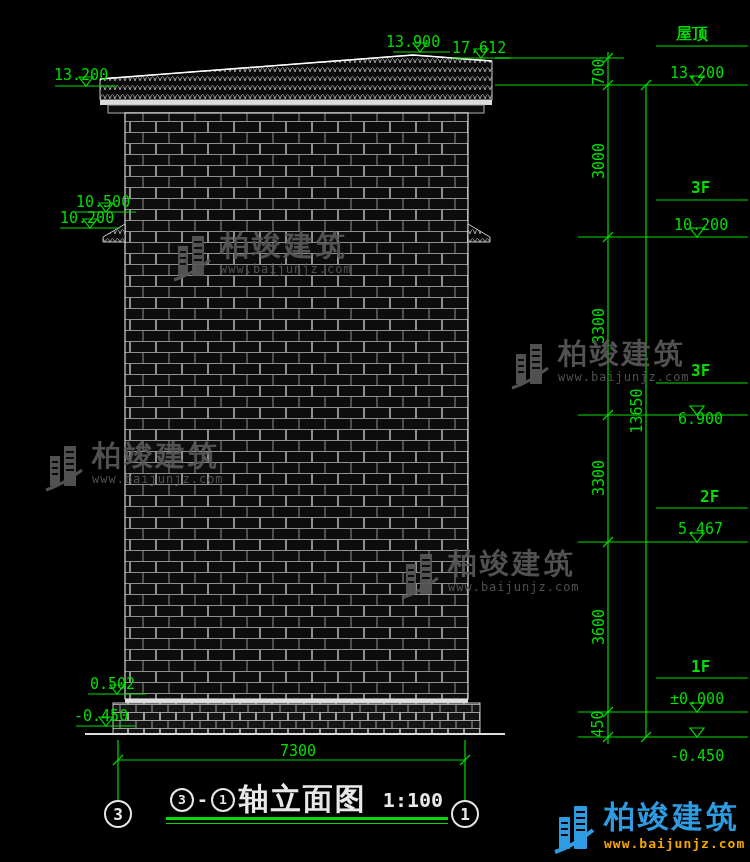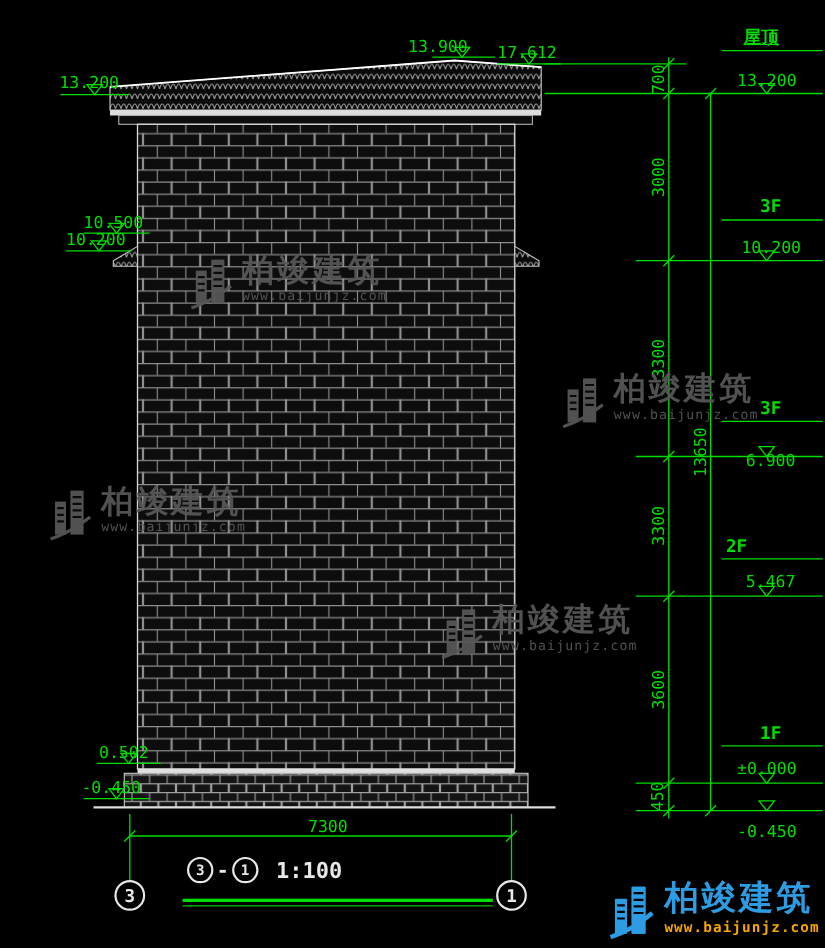--- a/index.html
+++ b/index.html
@@ -16,21 +16,21 @@
   }
   .canvas svg.draw{position:absolute;left:0;top:0;}
   .dim{
     position:absolute;color:var(--green);
     font:15px "DejaVu Sans Mono",monospace;white-space:nowrap;
   }
   .floor{
     position:absolute;color:var(--green);
     font:bold 16px "DejaVu Sans Mono",monospace;white-space:nowrap;
   }
-  .cjk{font-family:"DejaVu Sans",sans-serif;text-decoration:underline;}
+  .cjk{font-family:"DejaVu Sans",sans-serif;}
   .vdim{
     position:absolute;color:var(--green);
     font:15px "DejaVu Sans Mono",monospace;white-space:nowrap;
     transform:translate(-50%,-50%) rotate(-90deg);
   }
   .bubble{
     position:absolute;width:28px;height:28px;border:2px solid var(--white);
     border-radius:50%;color:var(--white);font:bold 16px "DejaVu Sans Mono",monospace;
     display:flex;align-items:center;justify-content:center;box-sizing:border-box;
   }
@@ -139,37 +139,37 @@
       <path d="M79,77 L93,77 L86,86 Z M413,43 L427,43 L420,52 Z M474,49 L488,49 L481,58 Z M99,203 L113,203 L106,212 Z M83,219 L97,219 L90,228 Z M110,685 L124,685 L117,694 Z M99,717 L113,717 L106,726 Z"></path>
 
       <line x1="118" y1="760" x2="465" y2="760"></line>
       <path d="M113,765 L123,755 M460,765 L470,755"></path>
       <line x1="118" y1="740" x2="118" y2="800"></line>
       <line x1="465" y1="740" x2="465" y2="800"></line>
     </g>
   </svg>
 
   <div class="dim" style="left:54px;top:66px">13.200</div>
-  <div class="dim" style="left:371px;top:33px">13.900</div>
+  <div class="dim" style="left:386px;top:33px">13.900</div>
   <div class="dim" style="left:452px;top:39px">17.612</div>
   <div class="dim" style="left:76px;top:193px">10.500</div>
   <div class="dim" style="left:60px;top:209px">10.200</div>
   <div class="dim" style="left:90px;top:675px">0.502</div>
   <div class="dim" style="left:74px;top:707px">-0.450</div>
 
   <div class="floor cjk" style="left:676px;top:24px">屋顶</div>
   <div class="dim" style="left:670px;top:64px">13.200</div>
 
   <div class="floor" style="left:691px;top:178px">3F</div>
   <div class="dim" style="left:674px;top:216px">10.200</div>
 
   <div class="floor" style="left:691px;top:361px">3F</div>
   <div class="dim" style="left:678px;top:410px">6.900</div>
 
-  <div class="floor" style="left:660px;top:487px">2F</div>
+  <div class="floor" style="left:700px;top:487px">2F</div>
   <div class="dim" style="left:678px;top:520px">5.467</div>
 
   <div class="floor" style="left:691px;top:657px">1F</div>
   <div class="dim" style="left:670px;top:690px">±0.000</div>
 
   <div class="dim" style="left:670px;top:747px">-0.450</div>
 
   <div class="vdim" style="left:599px;top:72px">700</div>
   <div class="vdim" style="left:599px;top:161px">3000</div>
   <div class="vdim" style="left:599px;top:326px">3300</div>
@@ -179,20 +179,21 @@
   <div class="vdim" style="left:637px;top:411px">13650</div>
 
   <div class="dim" style="left:280px;top:742px">7300</div>
   <div class="bubble" style="left:104px;top:800px">3</div>
   <div class="bubble" style="left:451px;top:800px">1</div>
 
   <div class="title-row">
     <span class="title-circle">3</span>
     <span class="title-sep">-</span>
     <span class="title-circle">1</span>
+    <span class="title-name">轴立面图</span>
     <span class="title-scale">1:100</span>
   </div>
   <div class="title-underline" style="top:817px;height:3px"></div>
   <div class="title-underline" style="top:823px;height:1px"></div>
 
   <div class="wm" style="left:170px;top:230px">
     <svg width="44" height="52" viewBox="0 0 44 52">
       <rect x="8" y="16" width="10" height="30" fill="#585858"></rect>
       <rect x="22" y="6" width="12" height="40" fill="#585858"></rect>
       <path d="M10,22 h6 M10,28 h6 M10,34 h6 M24,12 h8 M24,18 h8 M24,24 h8 M24,30 h8" stroke="#0a0a0a" stroke-width="2" fill="none"></path>

